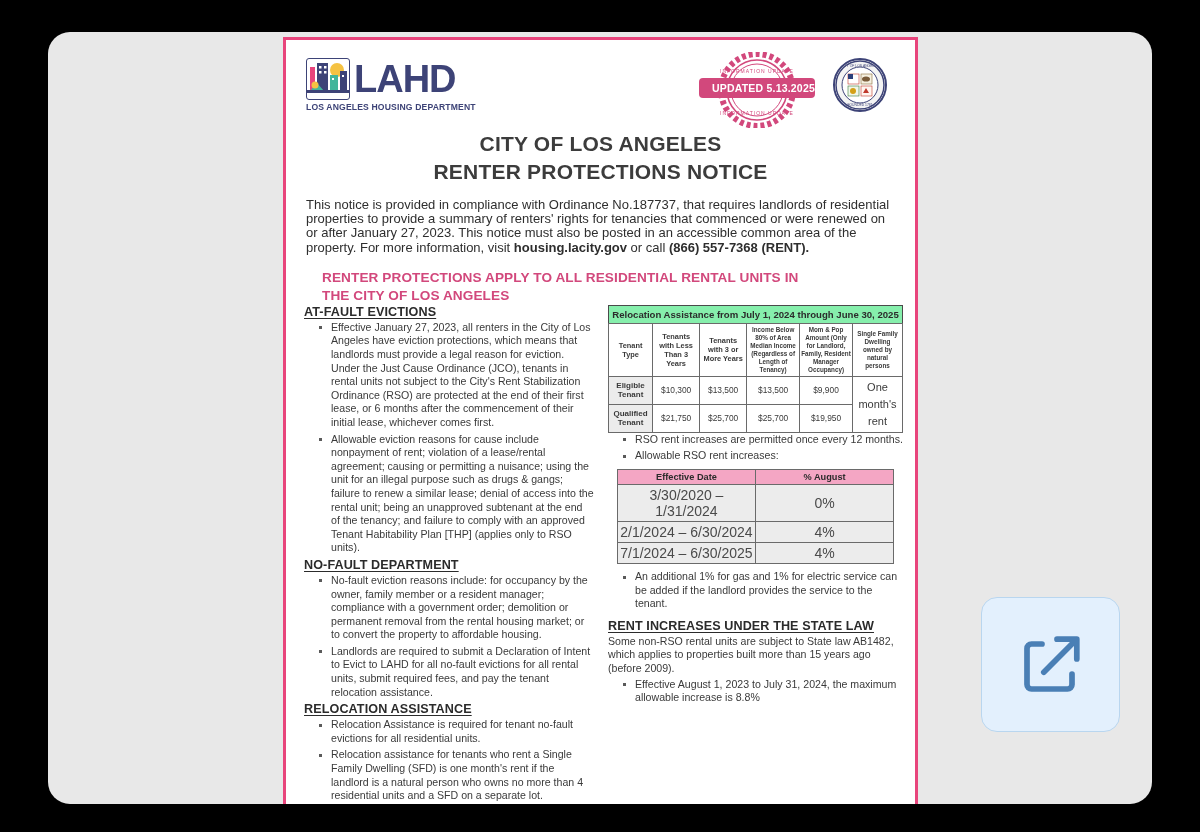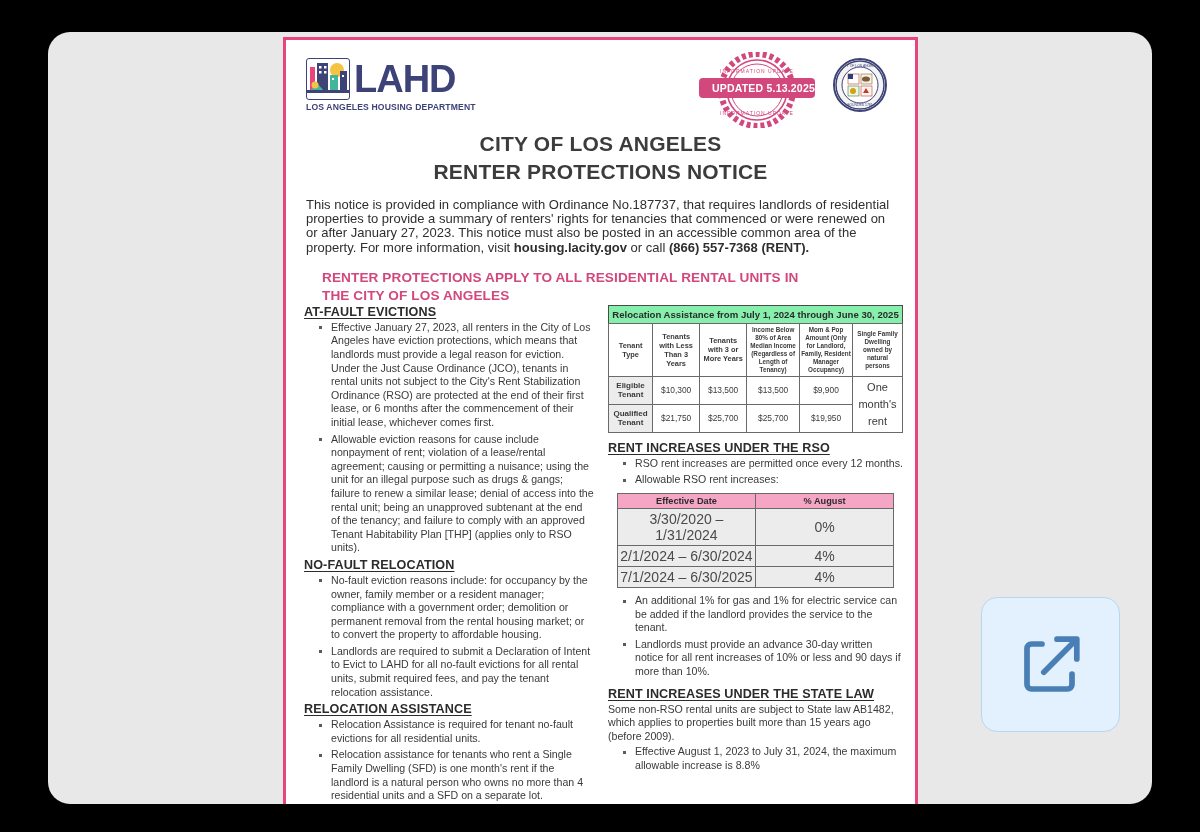--- a/index.html
+++ b/index.html
@@ -350,21 +350,21 @@
       <div class="cols">
 
         <div class="col-left">
 
           <h2 class="sec">AT-FAULT EVICTIONS</h2>
           <ul class="bl">
             <li>Effective January 27, 2023, all renters in the City of Los Angeles have eviction protections, which means that landlords must provide a legal reason for eviction. Under the Just Cause Ordinance (JCO), tenants in rental units not subject to the City's Rent  Stabilization Ordinance (RSO) are protected at the end  of their first lease, or 6 months after the  commencement of their initial lease, whichever  comes first.</li>
             <li>Allowable eviction reasons for cause include nonpayment of rent; violation of a lease/rental agreement; causing or permitting a nuisance; using the unit for an illegal purpose such as drugs &amp; gangs; failure to renew a similar lease; denial of access into the rental unit; being an unapproved subtenant at the end of the tenancy; and failure to comply with an approved Tenant Habitability Plan [THP] (applies only to RSO units).</li>
           </ul>
 
-          <h2 class="sec">NO-FAULT RELOCATION</h2>
+          <h2 class="sec">NO-FAULT DEPARTMENT</h2>
           <ul class="bl">
             <li>No-fault eviction reasons include: for occupancy by the owner, family member or a resident manager; compliance with a government order; demolition or permanent removal from the rental housing market; or to convert the property to affordable housing.</li>
             <li>Landlords are required to submit a Declaration of Intent to Evict to LAHD for all no-fault evictions for all rental units, submit required fees, and pay the tenant relocation assistance.</li>
           </ul>
 
           <h2 class="sec">RELOCATION ASSISTANCE</h2>
           <ul class="bl">
             <li>Relocation Assistance is required for tenant no-fault evictions for all residential units.</li>
             <li>Relocation assistance for tenants who rent a Single Family Dwelling (SFD) is one month's rent if the landlord is a natural person who owns no more than 4 residential units and a SFD on a separate lot.</li>
           </ul>
@@ -396,21 +396,20 @@
               <tr>
                 <td class="rowhead">Qualified Tenant</td>
                 <td>$21,750</td>
                 <td>$25,700</td>
                 <td>$25,700</td>
                 <td>$19,950</td>
               </tr>
             </tbody>
           </table>
 
-          <h2 class="sec gap">RENT INCREASES UNDER THE RSO</h2>
           <ul class="bl">
             <li>RSO rent increases are permitted once every 12 months.</li>
             <li>Allowable RSO rent increases:</li>
           </ul>
 
           <table class="eff">
             <thead>
               <tr>
                 <th>Effective Date</th>
                 <th>% August</th>
@@ -427,21 +426,20 @@
               </tr>
               <tr>
                 <td>7/1/2024 – 6/30/2025</td>
                 <td>4%</td>
               </tr>
             </tbody>
           </table>
 
           <ul class="bl">
             <li>An additional 1% for gas and  1% for electric service can be added if the landlord provides the service to the tenant.</li>
-            <li>Landlords must provide an advance 30-day written notice for all rent increases of 10% or less and 90 days if more than 10%.</li>
           </ul>
 
           <h2 class="sec gap">RENT INCREASES UNDER THE STATE LAW</h2>
           <p class="plain">Some non-RSO rental units are subject to State law AB1482, which applies to  properties built more than 15 years ago (before 2009).</p>
           <ul class="bl">
             <li>Effective August 1, 2023 to July 31, 2024, the maximum allowable increase is 8.8%</li>
           </ul>
         </div>
       </div>
     </div>

